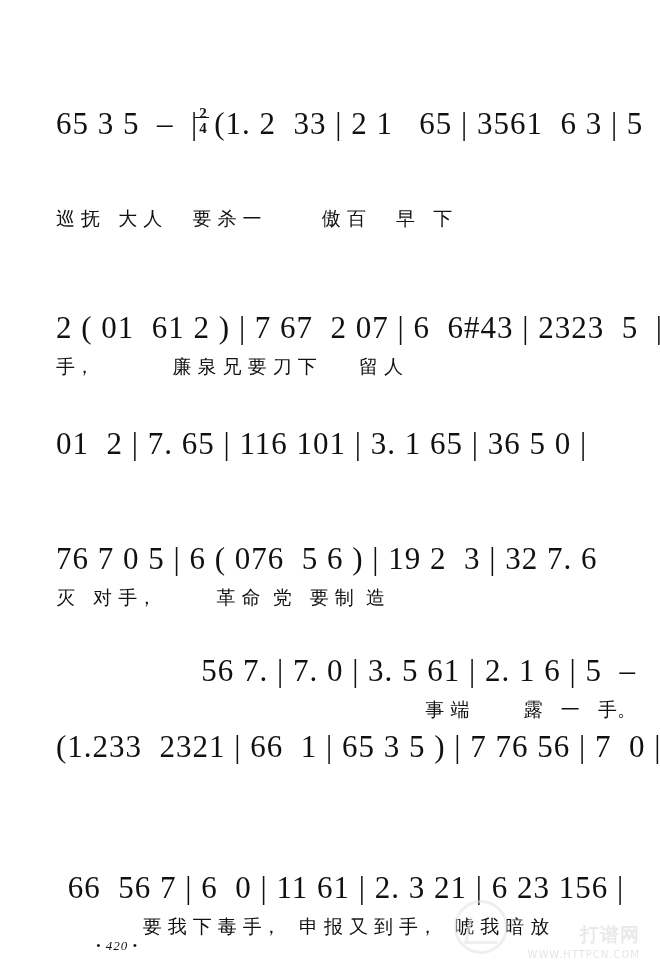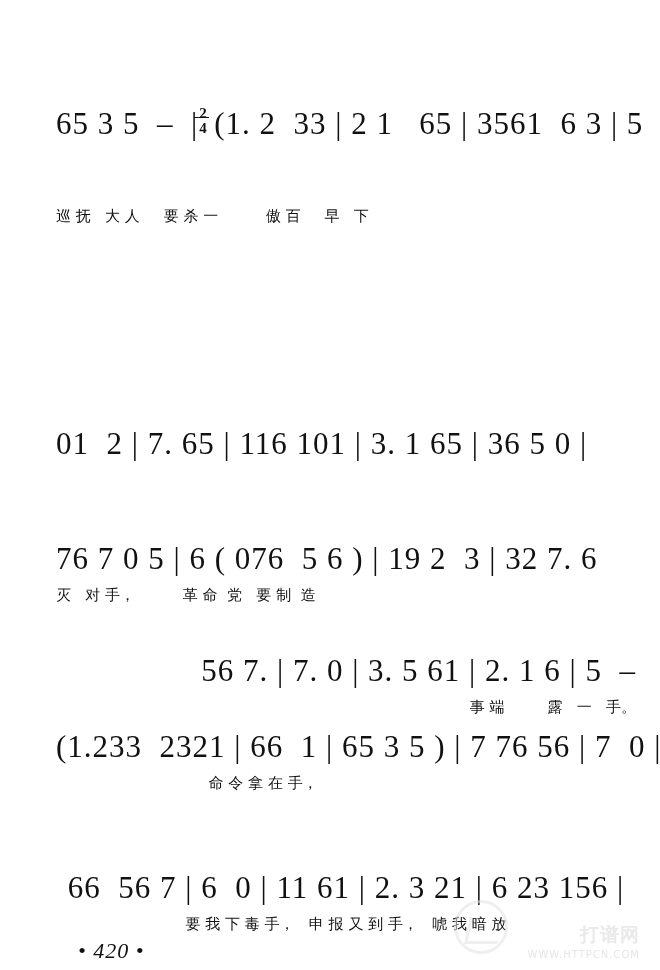--- a/index.html
+++ b/index.html
@@ -22,33 +22,33 @@
   }
   .notes{
     font-family:"Liberation Serif", serif;
     font-size:31px;
     letter-spacing:1px;
     white-space:pre;
     line-height:1;
   }
   .lyrics{
     font-family:"DejaVu Sans", sans-serif;
-    font-size:15px;
+    font-size:19px;
     white-space:pre;
     line-height:1;
     margin-top:14px;
     letter-spacing:0px;
   }
   .pageno{
     position:absolute;
-    left:78px;
+    left:96px;
     top:938px;
     font-family:"Liberation Serif", serif;
     font-style:italic;
-    font-size:22px;
+    font-size:13px;
     letter-spacing:1px;
   }
   
   .watermark{
     position:absolute;
     right:12px;
     bottom:10px;
     width:210px;height:62px;
     opacity:0.55;
   }
@@ -113,38 +113,41 @@
         <i>4</i>
       </span>
       <span style="position:absolute;left:138px;top:9px;width:15px;border-top:1.5px solid #111;"></span>
     </div>
   </div>
 
   <div class="system" style="top:195px;">
     <div class="lyrics">巡 抚   大 人     要 杀 一          傲 百     早   下</div>
   </div>
 
+  <div class="system" style="top:312px;">
+    <div class="notes">2 ( 01  61 2 ) | 7 67  2 07 | 6  6#43 | 2323  5  |</div>
+    <div class="lyrics">手，             廉 泉 兄 要 刀 下       留 人</div>
+  </div>
 
   <div class="system" style="top:428px;">
     <div class="notes">01  2 | 7. 65 | 116 101 | 3. 1 65 | 36 5 0 |</div>
   </div>
 
   <div class="system" style="top:543px;">
     <div class="notes">76 7 0 5 | 6 ( 076  5 6 ) | 19 2  3 | 32 7. 6</div>
     <div class="lyrics">灭   对 手，          革 命  党   要 制  造</div>
   </div>
 
   <div class="system" style="top:655px;text-align:right;">
     <div class="notes">56 7. | 7. 0 | 3. 5 61 | 2. 1 6 | 5  –</div>
     <div class="lyrics">事 端         露   一   手。</div>
   </div>
 
   <div class="system" style="top:731px;">
     <div class="notes">(1.233  2321 | 66  1 | 65 3 5 ) | 7 76 56 | 7  0 |</div>
-    <div class="lyrics">                                命 令 拿 在 手，</div>
   </div>
 
   <div class="system" style="top:872px;text-align:center;">
     <div class="notes">66  56 7 | 6  0 | 11 61 | 2. 3 21 | 6 23 156 |</div>
     <div class="lyrics">要 我 下 毒 手，   申 报 又 到 手，   唬 我 暗 放</div>
   </div>
 
   <div class="pageno">
     <span>•</span>
     <span>420</span>

